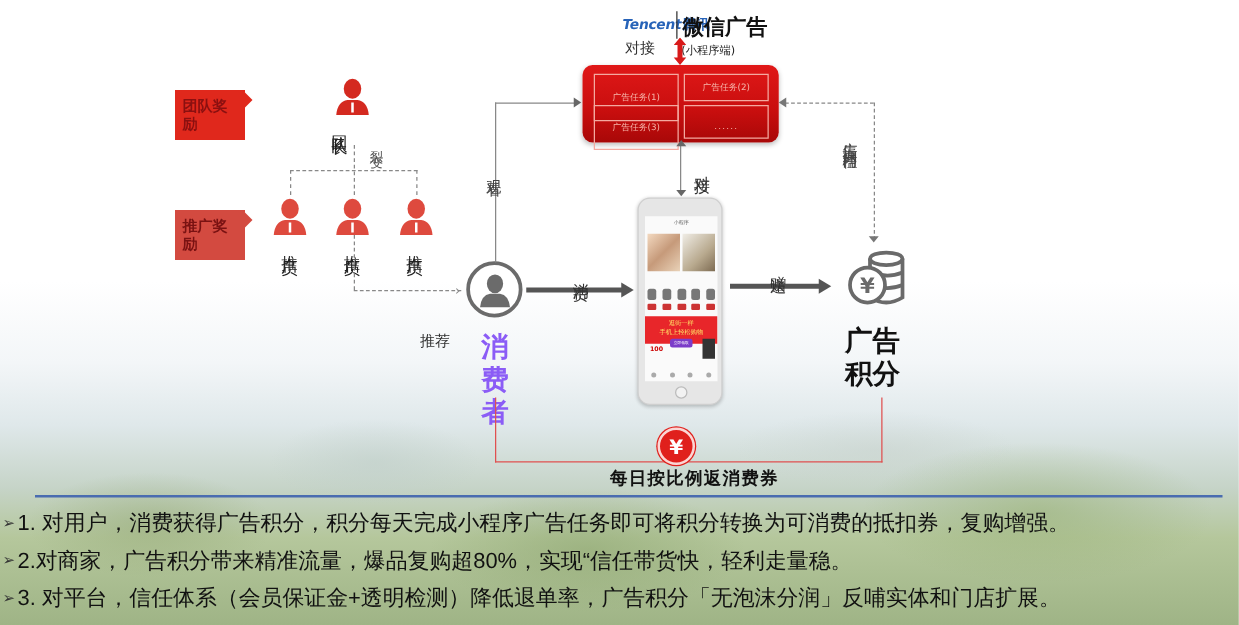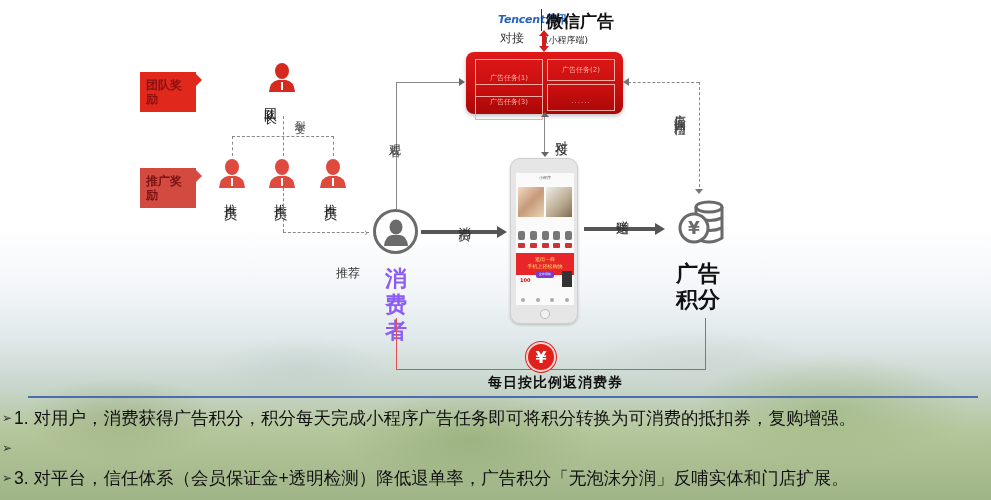--- a/index.html
+++ b/index.html
@@ -262,18 +262,19 @@
 
 <div class="abs blue-rule"></div>
 
 <div class="abs bullets">
   <div class="bullet">
     <span class="marker">➢</span>
     <span>1. 对用户，消费获得广告积分，积分每天完成小程序广告任务即可将积分转换为可消费的抵扣券，复购增强。</span>
   </div>
   <div class="bullet">
     <span class="marker">➢</span>
+    <span>2.对商家，广告积分带来精准流量，爆品复购超80%，实现“信任带货快，轻利走量稳。</span>
   </div>
   <div class="bullet">
     <span class="marker">➢</span>
     <span>3. 对平台，信任体系（会员保证金+透明检测）降低退单率，广告积分「无泡沫分润」反哺实体和门店扩展。</span>
   </div>
 </div>
 
 </body></html>

